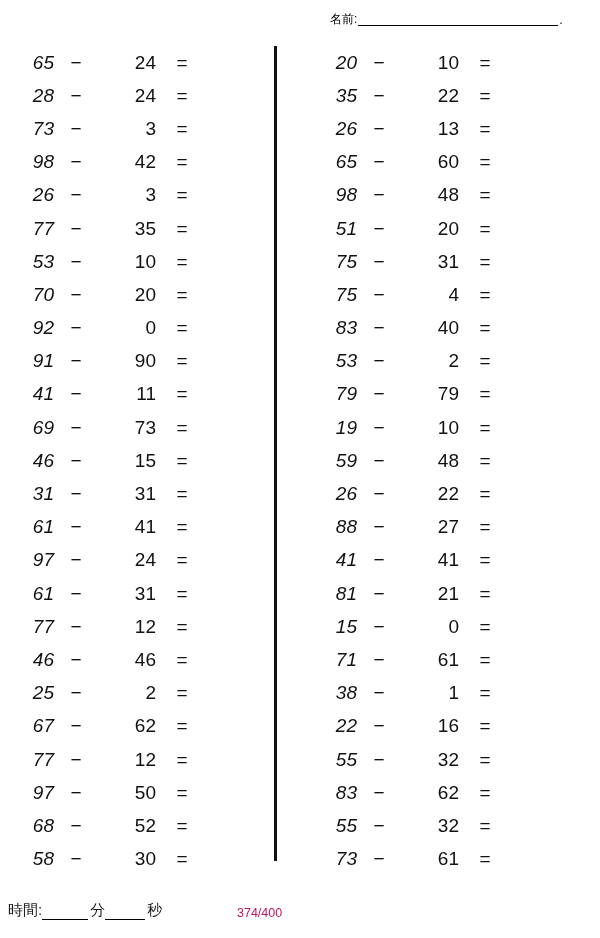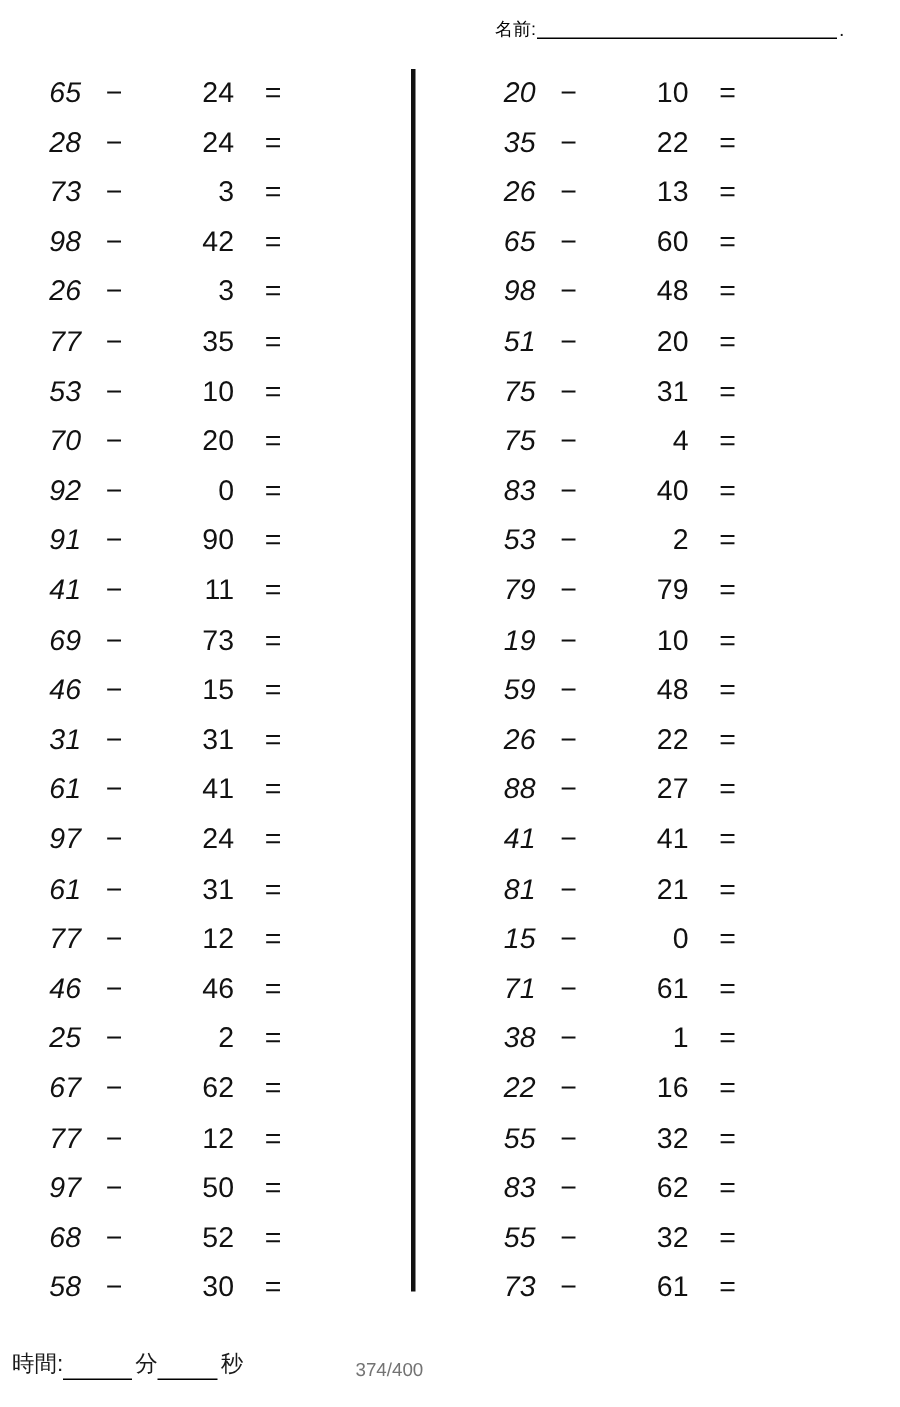--- a/index.html
+++ b/index.html
@@ -127,21 +127,21 @@
   .time-rule2 {
     width: 40px;
     border-bottom: 1px solid #000;
     height: 17px;
   }
   .page-no {
     position: absolute;
     left: 237px;
     top: 6px;
     font-size: 12.5px;
-    color: #737373;
+    color: #be185d;
   }
   .copyright {
     position: absolute;
     left: 340px;
     top: 7px;
     font-size: 11px;
     color: #333;
     white-space: nowrap;
   }
 </style>

